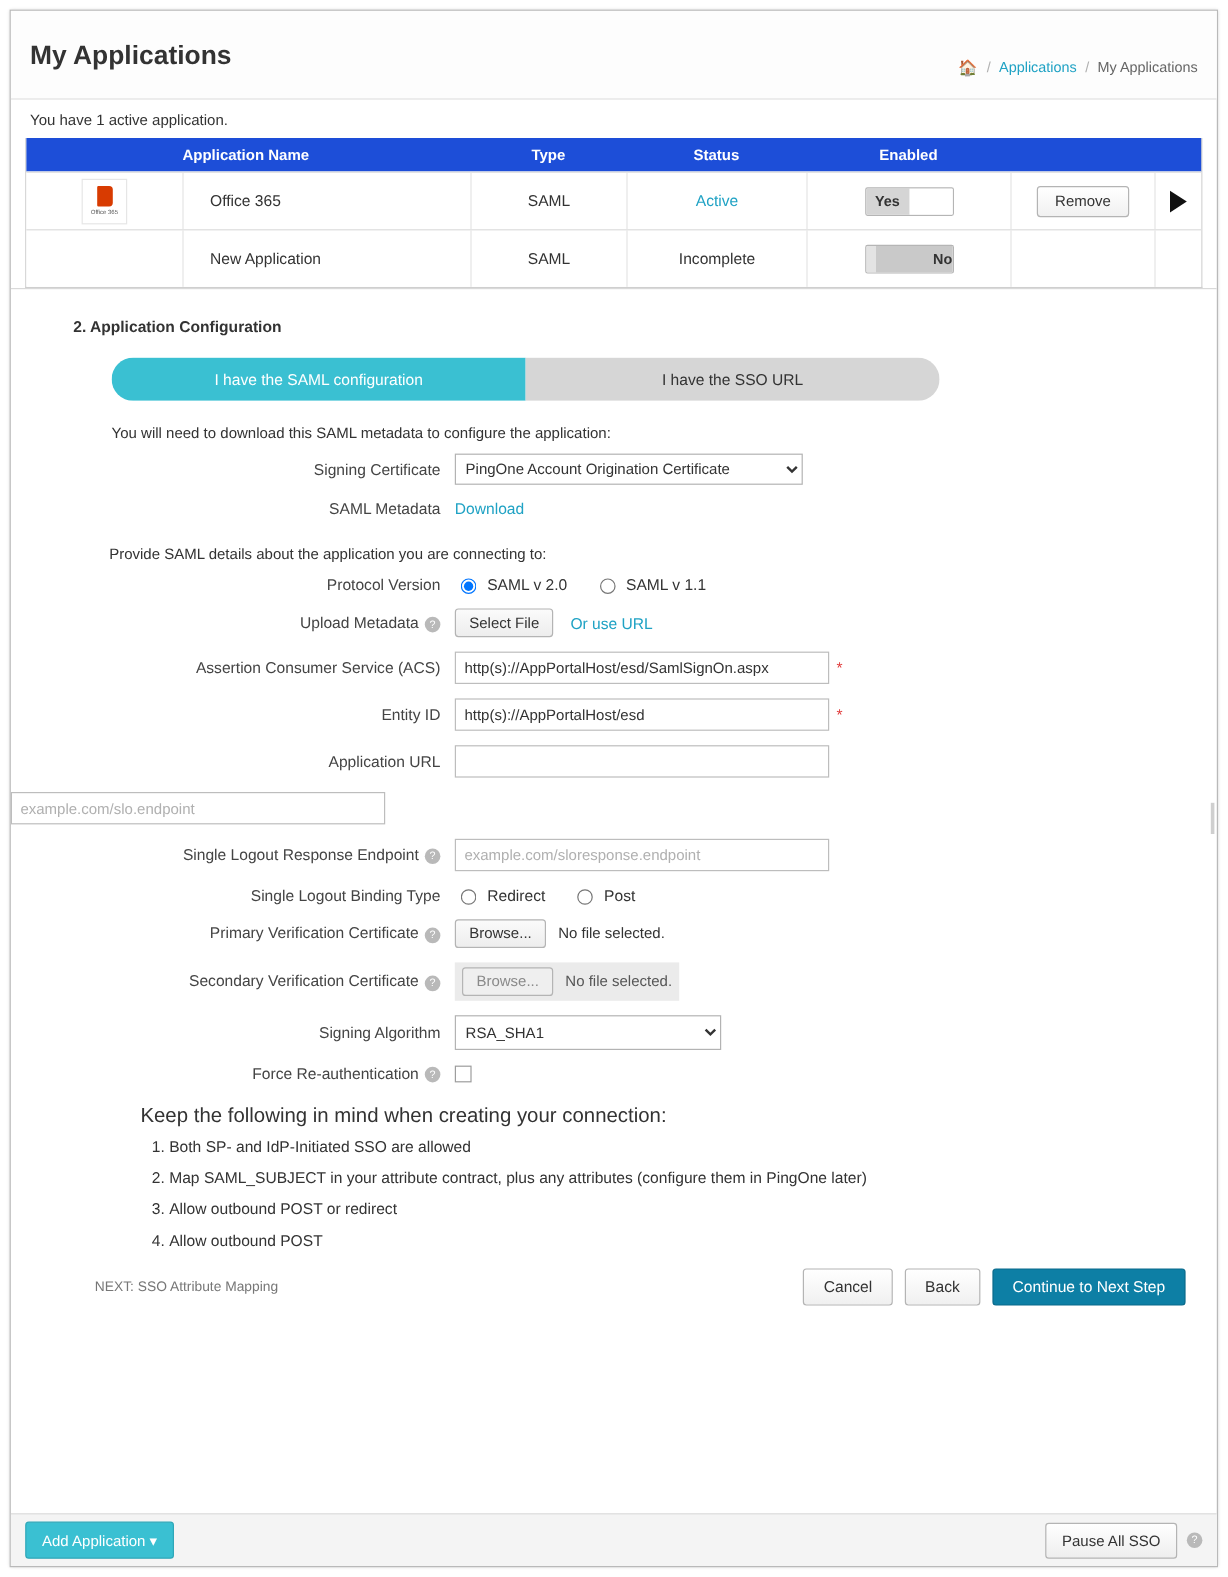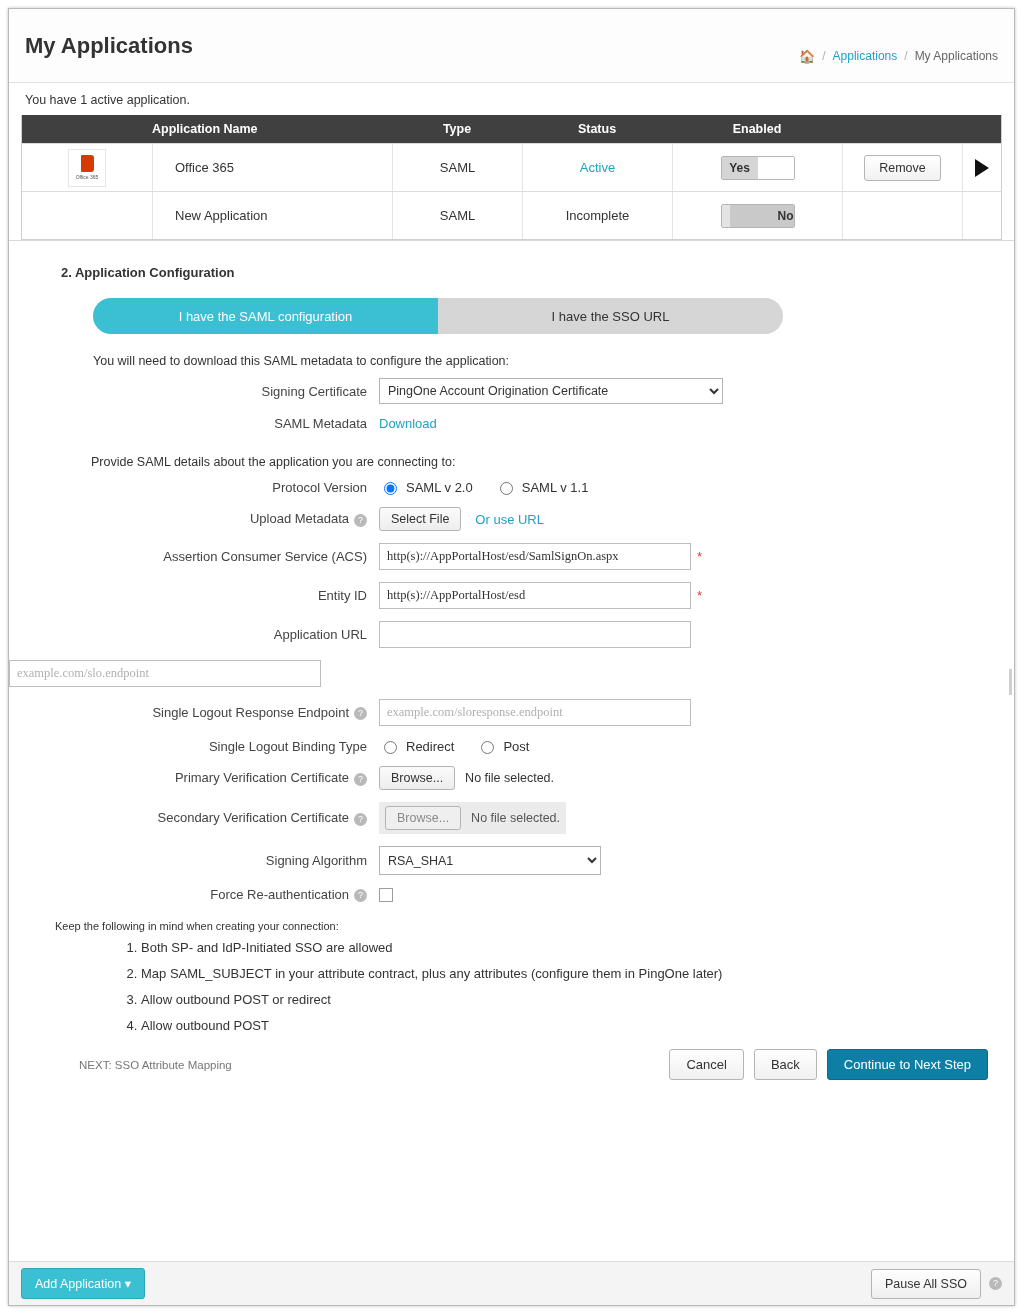--- a/index.html
+++ b/index.html
@@ -60,21 +60,21 @@
   }
 
   
   .apps-table {
     margin: 0 12px;
     border: 1px solid #cfcfcf;
     border-top: none;
   }
   .apps-head {
     display: flex;
-    background: #404040;
+    background: #1d4ed8;
     color: #ffffff;
     height: 28px;
     align-items: center;
     font-size: 12.5px;
     font-weight: bold;
   }
   .col-icon  { width: 130px; text-align: center; }
   .col-name  { width: 240px; }
   .col-type  { width: 130px; text-align: center; }
   .col-status{ width: 150px; text-align: center; }
@@ -218,21 +218,21 @@
     font-family: "Liberation Sans", sans-serif;
     color: #333;
   }
   .text-input {
     width: 312px;
     height: 27px;
     border: 1px solid #bdbdbd;
     padding: 0 7px;
     font-size: 12.5px;
     color: #333;
-    font-family: Liberation Serif, serif;
+    font-family: Liberation Sans, sans-serif;
     background: #ffffff;
   }
   .text-input::placeholder { color: #b0b0b0; }
   .req { color: #e03b3b; margin-left: 6px; font-size: 13px; }
   .link { color: #1fa2c4; text-decoration: none; font-size: 13px; cursor: pointer; }
 
   .radio-wrap { display: flex; align-items: center; gap: 22px; font-size: 13px; color: #333; }
   .radio-wrap label { display: flex; align-items: center; gap: 6px; cursor: pointer; }
 
   .filebtn {
@@ -256,22 +256,22 @@
 
   .chk {
     width: 14px; height: 14px;
     border: 1px solid #9d9d9d;
     background: #fff;
     display: inline-block;
     cursor: pointer;
   }
 
   .keepnote {
-    margin: 18px 0 6px 46px;
-    font-size: 11px;
+    margin: 18px 0 6px 108px;
+    font-size: 17px;
     color: #333;
   }
   ol.keeplist {
     margin: 8px 0 0 110px;
     padding: 0 0 0 22px;
     font-size: 13px;
     color: #333;
   }
   ol.keeplist li { margin-bottom: 11px; }
 
@@ -421,21 +421,21 @@
 
       <div class="seg-tabs">
         <div class="seg-tab active">I have the SAML configuration</div>
         <div class="seg-tab inactive">I have the SSO URL</div>
       </div>
 
       <div class="note">You will need to download this SAML metadata to configure the application:</div>
 
       <div class="field-row">
         <div class="field-label">Signing Certificate</div>
-        <select class="sel" style="width:344px;">
+        <select class="sel" style="width:290px;">
           <option>PingOne Account Origination Certificate</option>
         </select>
       </div>
 
       <div class="field-row">
         <div class="field-label">SAML Metadata</div>
         <a class="link">Download</a>
       </div>
 
       <div class="note2">Provide SAML details about the application you are connecting to:</div>

